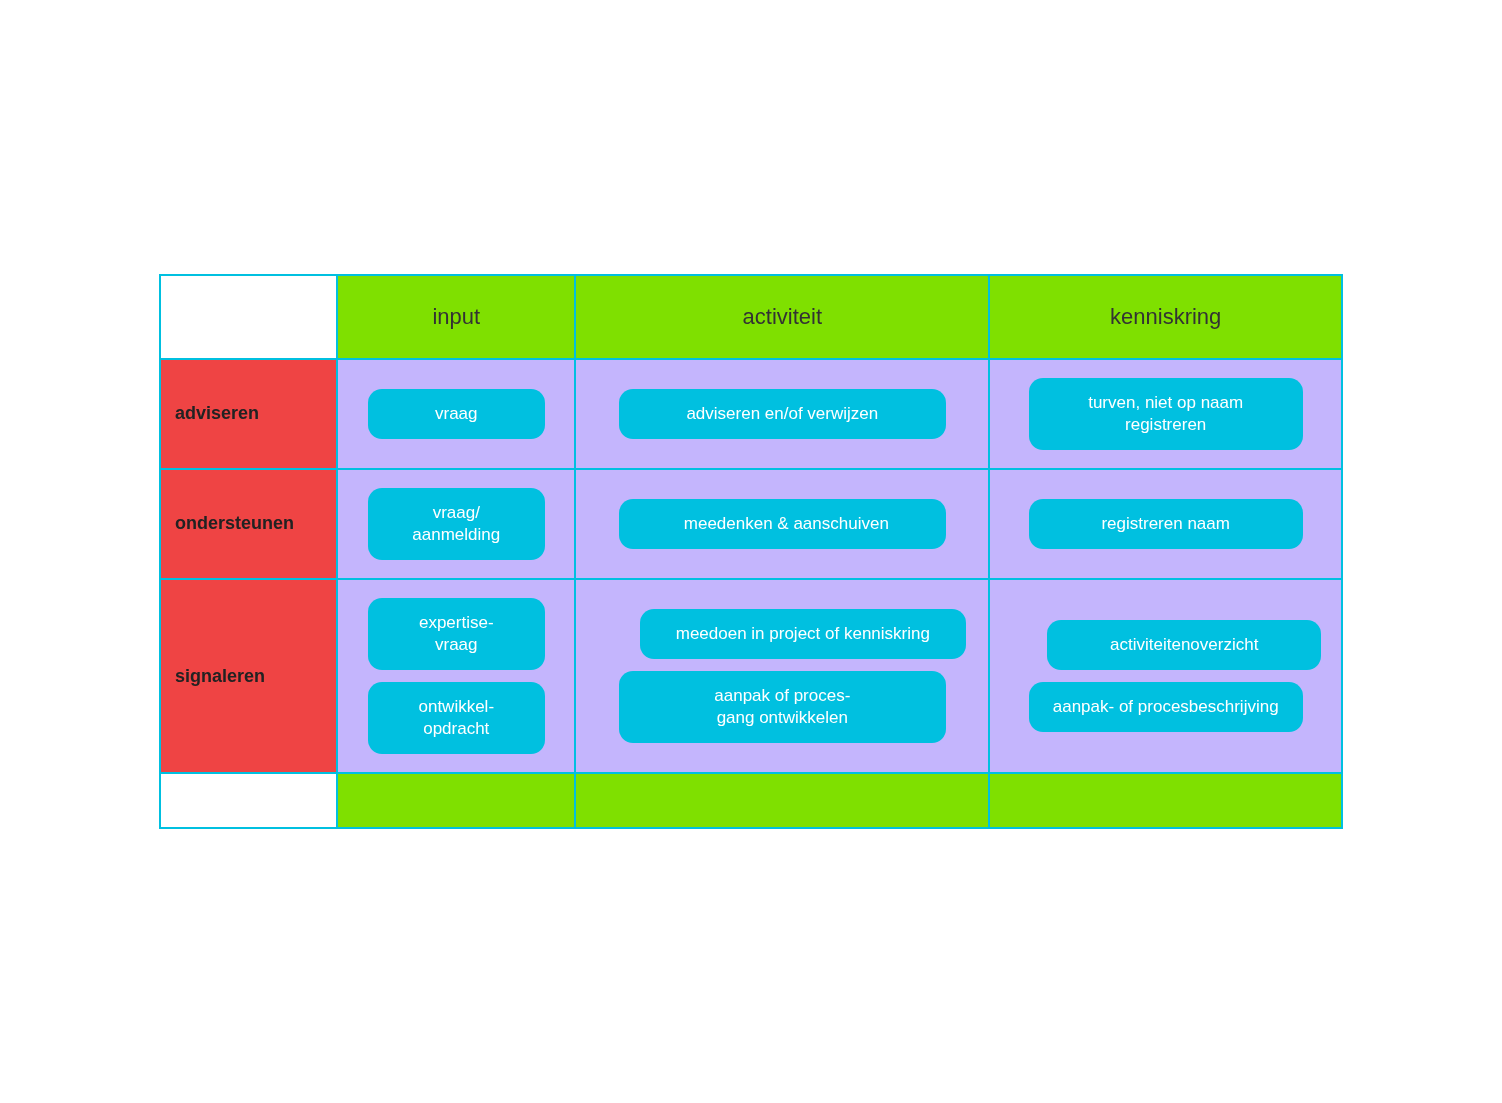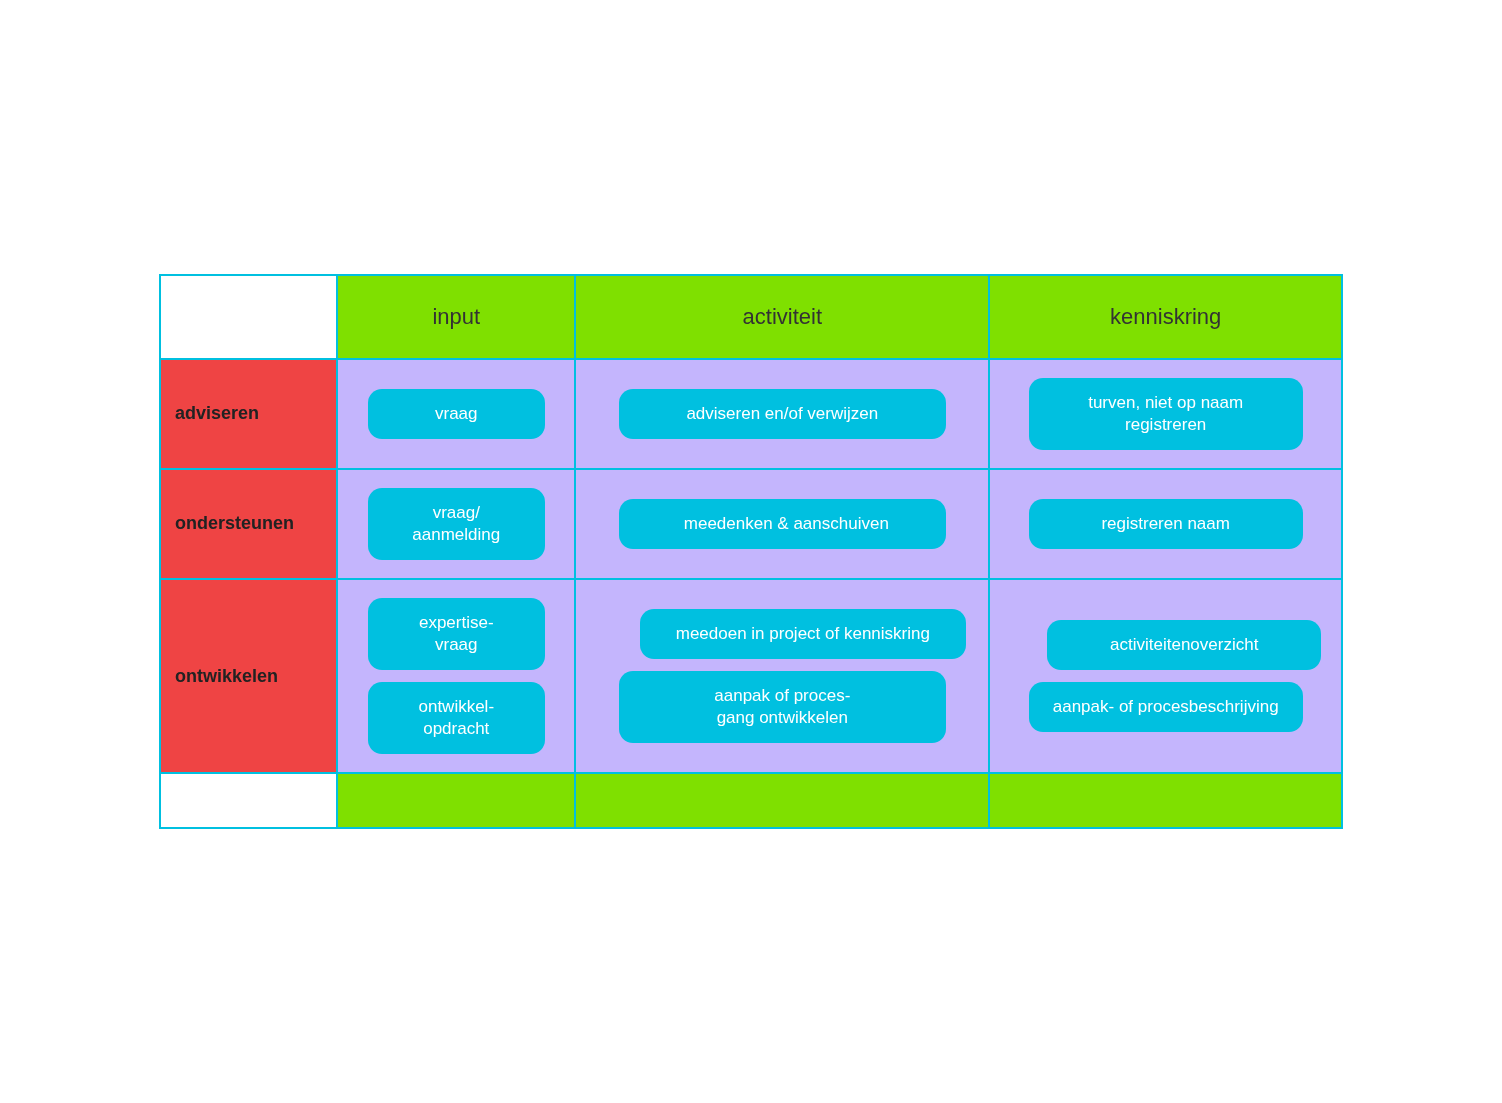--- a/index.html
+++ b/index.html
@@ -133,21 +133,21 @@
               <div class="pill" style="white-space: pre-line; padding-left: 28px;">meedenken &amp; aanschuiven</div>
             </div>
           </td>
           <td class="green-cell">
             <div class="pill-wrapper">
               <div class="pill" style="white-space: pre-line;">registreren naam</div>
             </div>
           </td>
         </tr>
         <tr>
-          <td class="row-label">ontwikkelen</td>
+          <td class="row-label">signaleren</td>
           <td class="green-cell">
             <div class="pill-wrapper">
               <div class="pill" style="white-space: pre-line;">expertise-
 vraag</div>
               <div class="pill" style="white-space: pre-line;">ontwikkel-
 opdracht</div>
             </div>
           </td>
           <td class="green-cell">
             <div class="pill-wrapper">

